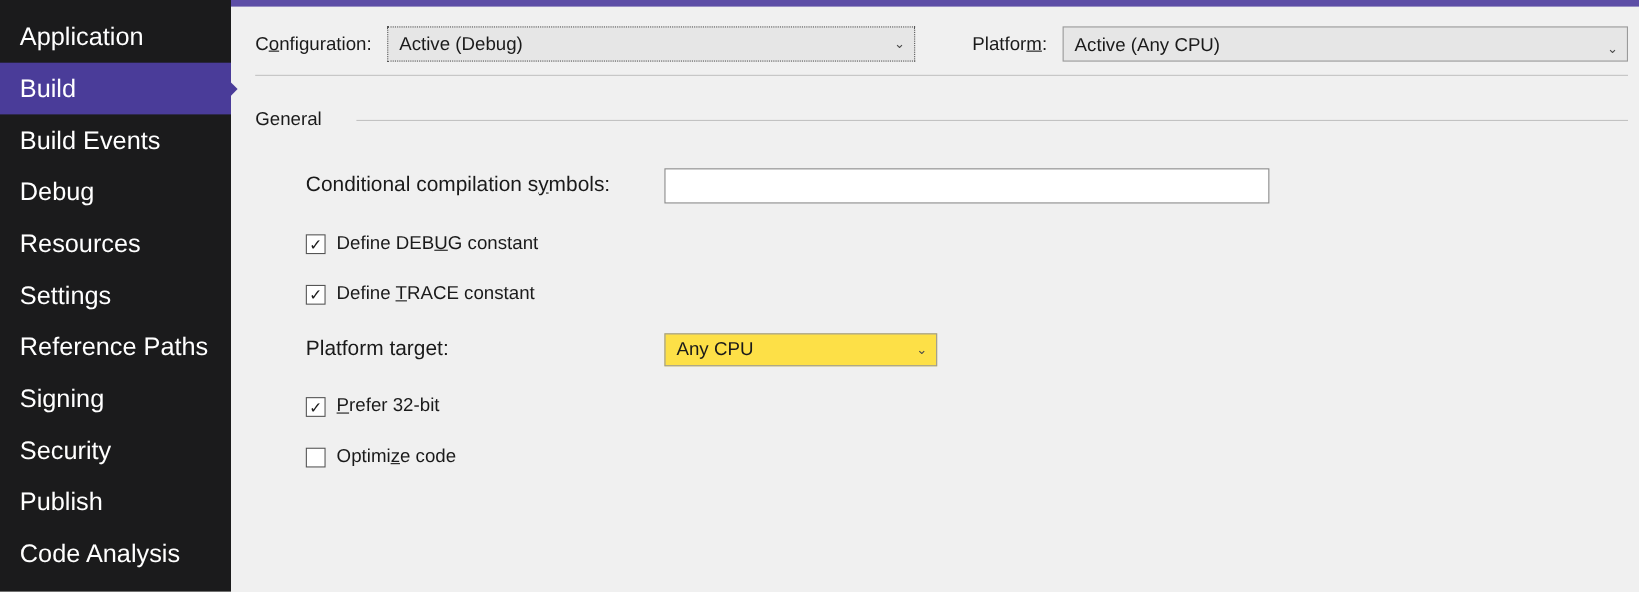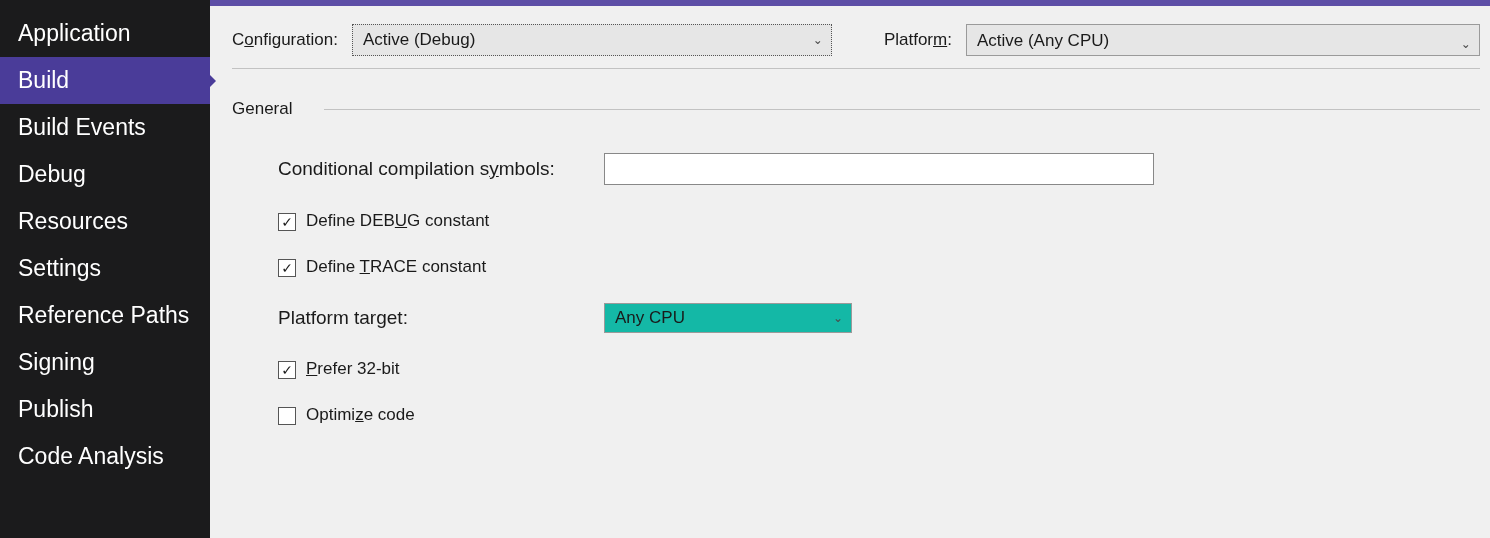--- a/index.html
+++ b/index.html
@@ -39,21 +39,21 @@
   .section-header { display: flex; align-items: center; gap: 32px; margin-bottom: 34px; }
   .section-title { font-size: 17px; color: #1a1a1a; }
   .section-line { flex: 1; height: 1px; background: #c2c2c2; }
   .form { padding-left: 46px; }
   .form-row { display: flex; align-items: center; margin-bottom: 26px; }
   .form-label { width: 326px; font-size: 19px; color: #1a1a1a; }
   .text-input {
     width: 550px; height: 32px; background: #ffffff; border: 1px solid #888;
     padding: 2px 6px; font-size: 16px;
   }
-  .dd-small { width: 248px; height: 30px; background: #14b8a6; }
+  .dd-small { width: 248px; height: 30px; background: #fde047; }
   .checkbox-row { display: flex; align-items: flex-end; gap: 10px; margin-bottom: 26px; }
   .checkbox {
     width: 18px; height: 18px; border: 1px solid #555; background: #fff;
     display: inline-flex; align-items: center; justify-content: center;
     font-size: 14px; color: #1a1a1a; cursor: pointer; flex-shrink: 0;
   }
   .checkbox.checked::before { content: "✓"; line-height: 1; }
   .chk-label { font-size: 17px; color: #1a1a1a; }
   .underline-char { text-decoration: underline; }
 </style>
@@ -62,20 +62,21 @@
 
 <div class="sidebar">
   <div class="sidebar-item">Application</div>
   <div class="sidebar-item active">Build</div>
   <div class="sidebar-item">Build Events</div>
   <div class="sidebar-item">Debug</div>
   <div class="sidebar-item">Resources</div>
   <div class="sidebar-item">Settings</div>
   <div class="sidebar-item">Reference Paths</div>
   <div class="sidebar-item">Signing</div>
+  <div class="sidebar-item">Security</div>
   <div class="sidebar-item">Publish</div>
   <div class="sidebar-item">Code Analysis</div>
 </div>
 
 <div class="main">
   <div class="purple-bar"></div>
 
   <div class="topbar">
     <span class="topbar-label"><span>C</span><span class="underline-char">o</span><span>nfiguration:</span></span>
     <div class="dropdown dd-config">

